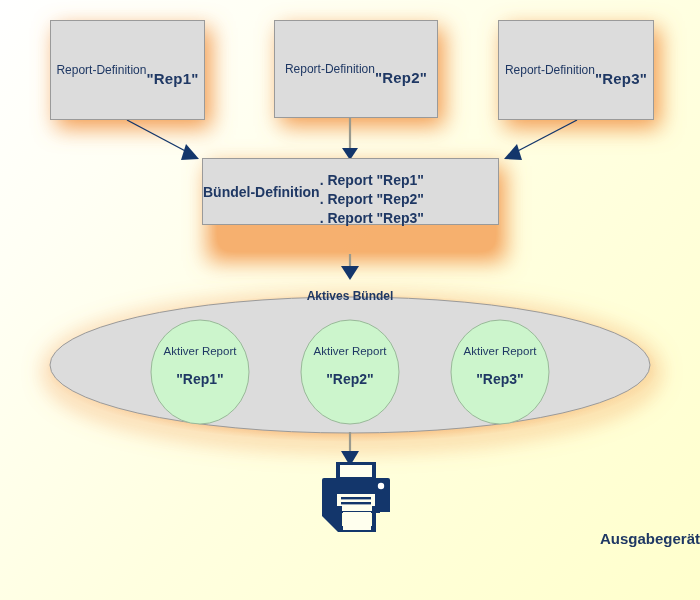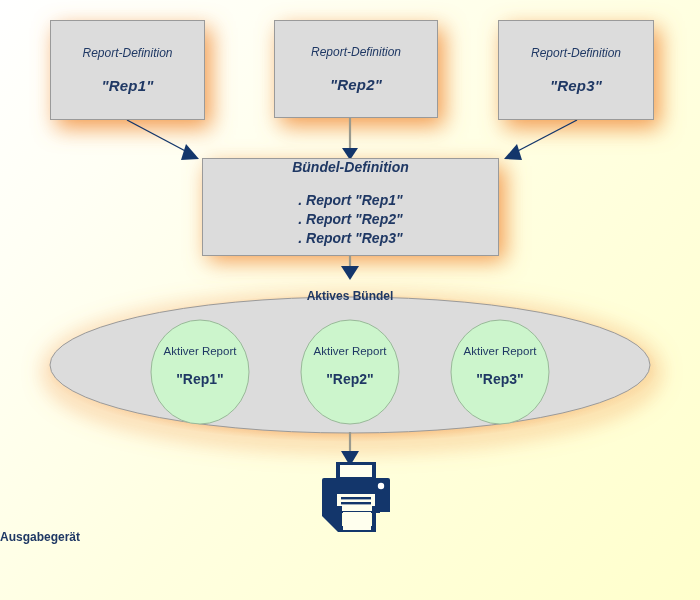--- a/index.html
+++ b/index.html
@@ -34,45 +34,43 @@
   .text-layer { z-index: 4; }
 
   
   .defbox {
     position: absolute;
     z-index: 4;
     background: #dcdcdc;
     border: 1px solid #9a9a9a;
     box-sizing: border-box;
     display: flex;
-    flex-direction: column;
     align-items: center;
     justify-content: center;
     color: #1f3864;
-    font-style: italic;
   }
   .defbox .caption {
     font-size: 12px;
     color: #1f3864;
     line-height: 1.2;
   }
   .defbox .name {
     font-size: 15px;
     font-weight: bold;
     color: #1f3864;
     margin-top: 16px;
     letter-spacing: .2px;
   }
 
   #report-box-1 { left: 50px;  top: 20px; width: 155px; height: 100px; }
   #report-box-2 { left: 274px; top: 20px; width: 164px; height: 98px;  }
   #report-box-3 { left: 498px; top: 20px; width: 156px; height: 100px; }
 
   #bundle-box {
-    left: 202px; top: 158px; width: 297px; height: 98px;
+    left: 202px; top: 158px; width: 297px; height: 67px;
     justify-content: flex-start;
   }
   #bundle-box .title {
     font-size: 14px;
     font-weight: bold;
     color: #1f3864;
   }
   #bundle-box .items {
     margin-top: 16px;
     font-size: 14px;
@@ -104,24 +102,24 @@
   .circle-text .caption { font-size: 11.5px; display: block; }
   .circle-text .name { font-size: 14px; font-weight: bold; display: block; margin-top: 14px; }
 
   #circle-text-1 { left: 150px; top: 345px; }
   #circle-text-2 { left: 300px; top: 345px; }
   #circle-text-3 { left: 450px; top: 345px; }
 
   #printer-label {
     position: absolute;
     z-index: 4;
-    left: 0; right: 0;
+    left: 12px; right: 0;
     top: 530px;
-    text-align: left;
-    font-size: 12px;
+    text-align: right;
+    font-size: 15px;
     font-weight: bold;
     color: #1f3864;
   }
 </style>
 </head>
 <body>
 
 <div id="canvas">
 
   <svg class="layer glow-layer" viewBox="0 0 700 600">

